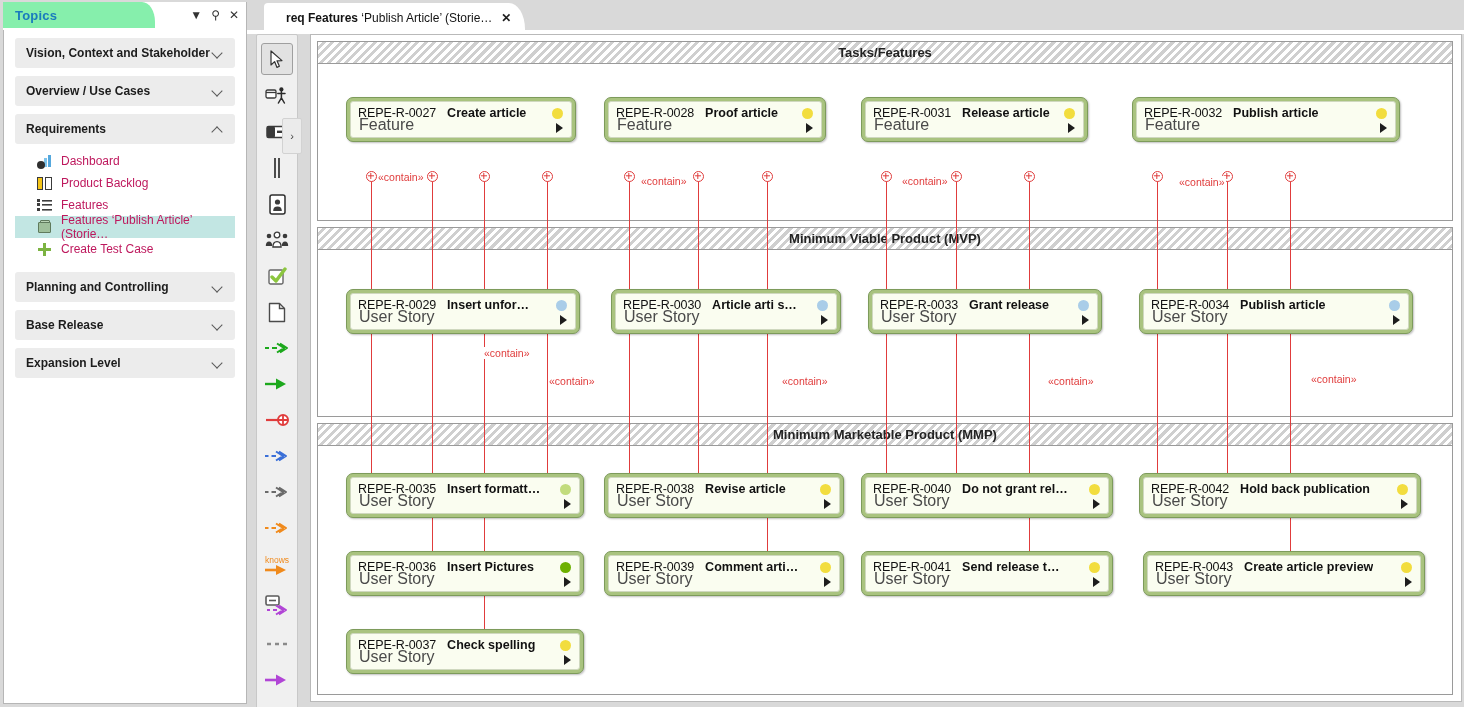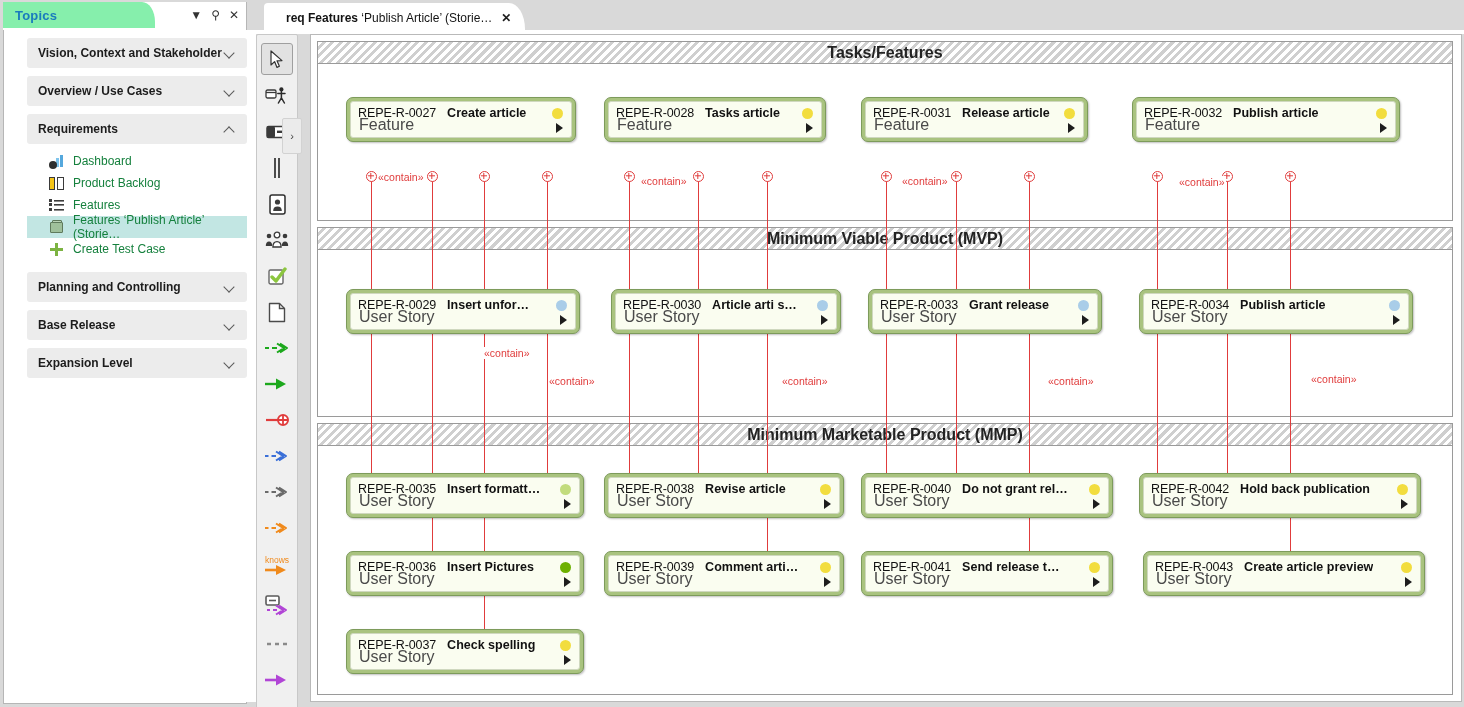--- a/index.html
+++ b/index.html
@@ -12,31 +12,31 @@
               border:1px solid #b6b6b6;border-top:none;}
   .panel-tabbar{position:absolute;left:3px;top:2px;width:242px;height:28px;}
   .panel-tab{position:absolute;left:0;top:0;width:152px;height:28px;background:#86efac;
              border-top-right-radius:13px 20px;box-sizing:border-box;}
   .panel-tab::after{content:"";position:absolute;left:0;bottom:0;width:100%;height:2px;background:#ffffff;}
   .panel-tab-label{position:absolute;left:12px;top:6px;font-size:13px;font-weight:bold;color:#1a7bbd;letter-spacing:.2px;}
   .panel-ctrls{position:absolute;right:6px;top:7px;display:flex;gap:9px;align-items:center;}
   .panel-ctrls span{font-size:12px;color:#333;line-height:1;cursor:pointer;}
   .ic-pin{font-size:13px;}
 
-  .panel-body{position:absolute;left:0;top:28px;width:240px;height:672px;background:#fff;overflow:hidden;margin-left:12px;}
+  .panel-body{position:absolute;left:0;top:28px;width:240px;height:672px;background:#fff;overflow:hidden;}
   .acc{margin:8px 9px 0 11px;}
   .acc-head{height:30px;background:#ececec;border-radius:3px;display:flex;align-items:center;
             justify-content:space-between;padding:0 11px;cursor:pointer;}
   .acc-title{font-size:12px;font-weight:bold;color:#1c1c1c;}
   .chev{width:11px;height:11px;position:relative;}
   .chev::before{content:"";position:absolute;left:0;top:1px;width:7px;height:7px;
       border-right:1.6px solid #5a5a5a;border-bottom:1.6px solid #5a5a5a;transform:rotate(45deg);}
   .chev.up::before{transform:rotate(-135deg);top:4px;}
   .acc-body{padding:6px 0 4px 0;}
-  .nav-item{height:22px;display:flex;align-items:center;gap:9px;padding-left:22px;font-size:12px;color:#15803d;cursor:pointer;}
+  .nav-item{height:22px;display:flex;align-items:center;gap:9px;padding-left:22px;font-size:12px;color:#be185d;cursor:pointer;}
   .nav-item.sel{background:#c2e6e3;}
   .nav-ico{width:15px;height:15px;flex:0 0 15px;position:relative;}
 
   
   .ic-dash{background:
      linear-gradient(#55a8dd,#55a8dd) 11px 1px/3px 12px no-repeat,
      linear-gradient(#7fc4ec,#7fc4ec) 7px 4px/3px 9px no-repeat,
      linear-gradient(#2d2d2d,#2d2d2d) 0 0/0 0 no-repeat;}
   .ic-dash::after{content:"";position:absolute;left:0px;bottom:0px;width:8px;height:8px;border-radius:50%;background:#2f2f2f;}
   .ic-backlog{background:#fff;}
@@ -68,21 +68,21 @@
 
   
   .canvas{position:absolute;left:310px;top:34px;width:1150px;height:666px;background:#ffffff;
           border:1px solid #b9b9b9;overflow:hidden;}
   .canvas-inner{position:absolute;left:0;top:0;width:1150px;height:666px;}
 
   .band{position:absolute;border:1px solid #9a9a9a;background:#ffffff;box-sizing:border-box;}
   .band-head{height:22px;box-sizing:border-box;border-bottom:1px solid #9a9a9a;
      background:repeating-linear-gradient(135deg,#ffffff 0 3px,#cfcfcf 3px 6px);
      display:flex;align-items:center;justify-content:center;}
-  .band-title{font-size:16px;font-weight:bold;color:#232323;background:transparent;padding:0 6px;}
+  .band-title{font-size:13px;font-weight:bold;color:#232323;background:transparent;padding:0 6px;}
 
   
   .node{position:absolute;box-sizing:border-box;background:#a9c37f;border:1px solid #7d9b5b;
         border-radius:7px;padding:3px;box-shadow:1px 1px 2px rgba(0,0,0,.25);z-index:5;}
   .node-inner{background:#fafdf0;border:1px solid #cfd8bf;border-radius:3px;height:100%;box-sizing:border-box;position:relative;}
   .node-row1{position:absolute;left:7px;top:4px;right:26px;display:flex;align-items:baseline;gap:11px;white-space:nowrap;overflow:hidden;}
   .node-id{font-size:12.5px;color:#111;font-weight:normal;letter-spacing:-.1px;}
   .node-name{font-size:12.5px;color:#111;font-weight:bold;overflow:hidden;text-overflow:ellipsis;}
   .node-type{position:absolute;left:8px;bottom:3px;font-size:16px;color:#4a4a4a;margin-top:24px;}
   .node-dot{position:absolute;right:8px;top:6px;width:11px;height:11px;border-radius:50%;}
@@ -377,21 +377,21 @@
             </div>
             <div class="node-type">Feature</div>
             <div class="node-dot" style="background: rgb(242, 221, 62);"></div>
             <div class="node-tri"></div>
           </div>
         </div>
         <div class="node" style="left: 293px; top: 62px; width: 222px; height: 45px;">
           <div class="node-inner">
             <div class="node-row1">
               <span class="node-id">REPE-R-0028</span>
-              <span class="node-name">Tasks article</span>
+              <span class="node-name">Proof article</span>
             </div>
             <div class="node-type">Feature</div>
             <div class="node-dot" style="background: rgb(242, 221, 62);"></div>
             <div class="node-tri"></div>
           </div>
         </div>
         <div class="node" style="left: 550px; top: 62px; width: 227px; height: 45px;">
           <div class="node-inner">
             <div class="node-row1">
               <span class="node-id">REPE-R-0031</span>

